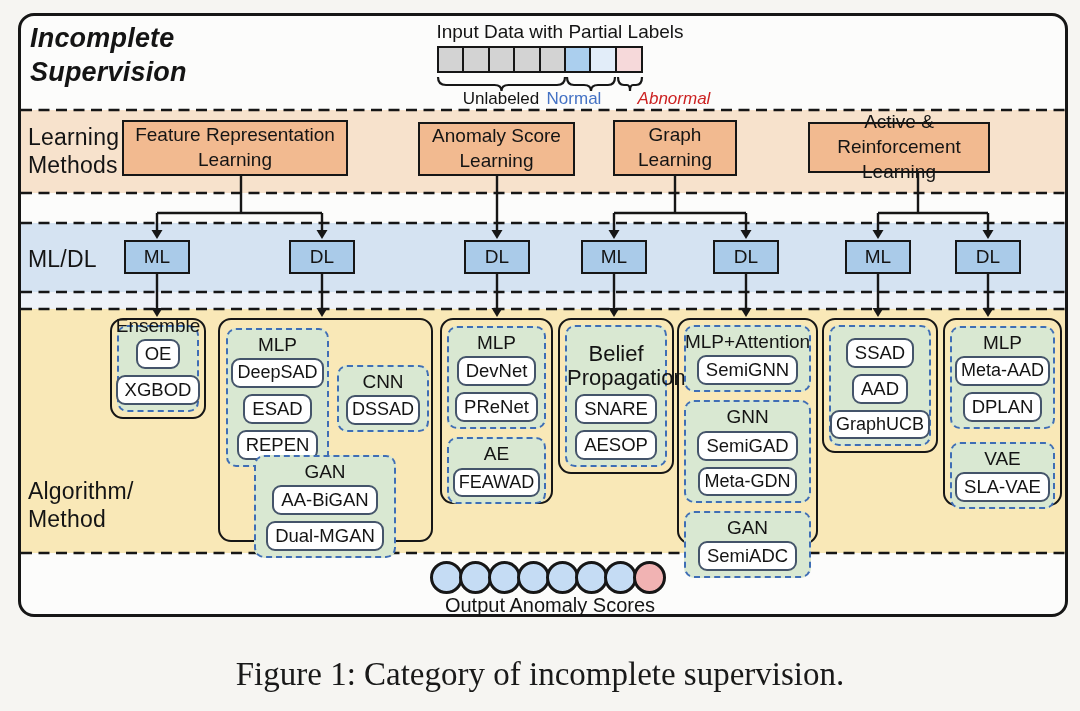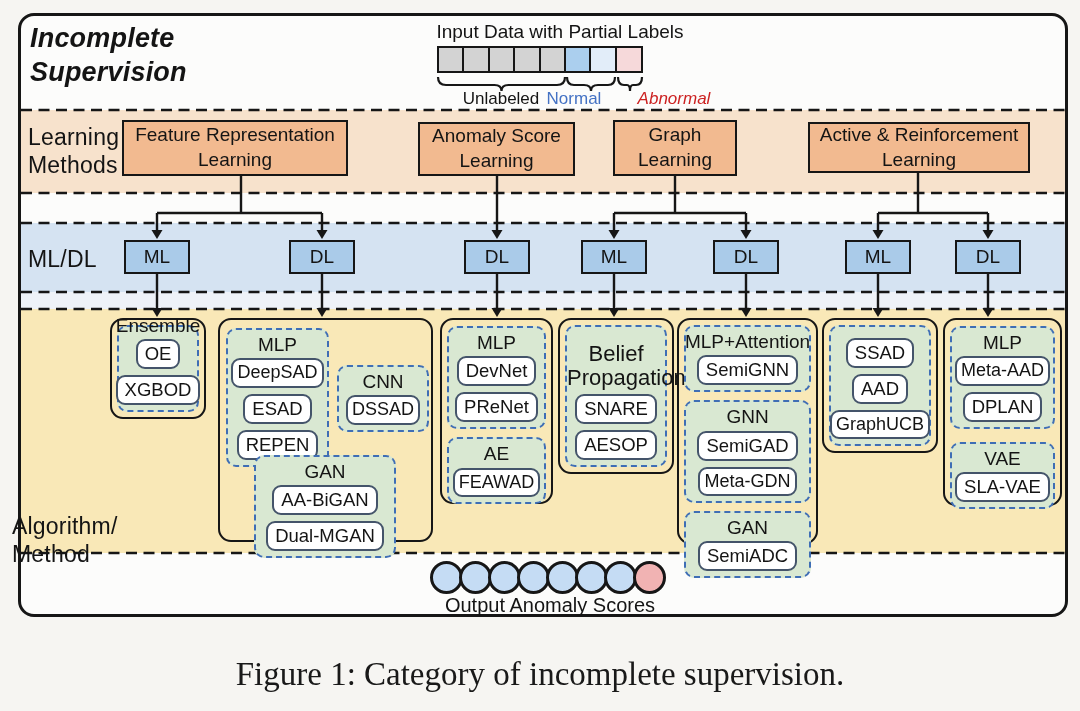--- a/index.html
+++ b/index.html
@@ -137,21 +137,21 @@
 
   <div class="suplab" style="left:30px;top:21px;">
     <div>Incomplete</div>
     <div>Supervision</div>
   </div>
   <div class="rowlab" style="left:28px;top:123px;">
     <div>Learning</div>
     <div>Methods</div>
   </div>
   <div class="rowlab" style="left:28px;top:245px;">ML/DL</div>
-  <div class="rowlab" style="left:12px;top:477px;margin-top:35px;">
+  <div class="rowlab" style="left:28px;top:477px;">
     <div>Algorithm/</div>
     <div>Method</div>
   </div>
 
   <div class="input-title" style="left:400px;top:21px;width:320px;">Input Data with Partial Labels</div>
   <div class="cells" style="left:437px;top:46px;">
     <div class="cell c-gray"></div>
     <div class="cell c-gray"></div>
     <div class="cell c-gray"></div>
     <div class="cell c-gray"></div>
@@ -160,21 +160,21 @@
     <div class="cell c-norml"></div>
     <div class="cell c-abn"></div>
   </div>
   <div class="legend" style="left:441px;top:89px;width:120px;">Unlabeled</div>
   <div class="legend leg-normal" style="left:534px;top:89px;width:80px;">Normal</div>
   <div class="legend leg-abnormal" style="left:596px;top:89px;width:100px;padding-left:28px;">Abnormal</div>
 
   <div class="lm-box" style="left:122px;top:120px;width:226px;height:56px;">Feature Representation Learning</div>
   <div class="lm-box" style="left:418px;top:122px;width:157px;height:54px;">Anomaly Score Learning</div>
   <div class="lm-box" style="left:613px;top:120px;width:124px;height:56px;">Graph Learning</div>
-  <div class="lm-box" style="left:808px;top:122px;width:222px;height:51px;">Active &amp; Reinforcement Learning</div>
+  <div class="lm-box" style="left:808px;top:122px;width:182px;height:51px;">Active &amp; Reinforcement Learning</div>
 
   <div class="ml-box" style="left:124px;top:240px;">ML</div>
   <div class="ml-box" style="left:289px;top:240px;">DL</div>
   <div class="ml-box" style="left:464px;top:240px;">DL</div>
   <div class="ml-box" style="left:581px;top:240px;">ML</div>
   <div class="ml-box" style="left:713px;top:240px;">DL</div>
   <div class="ml-box" style="left:845px;top:240px;">ML</div>
   <div class="ml-box" style="left:955px;top:240px;">DL</div>
 
   <div class="group" style="left:110px;top:318px;width:96px;height:101px;">

